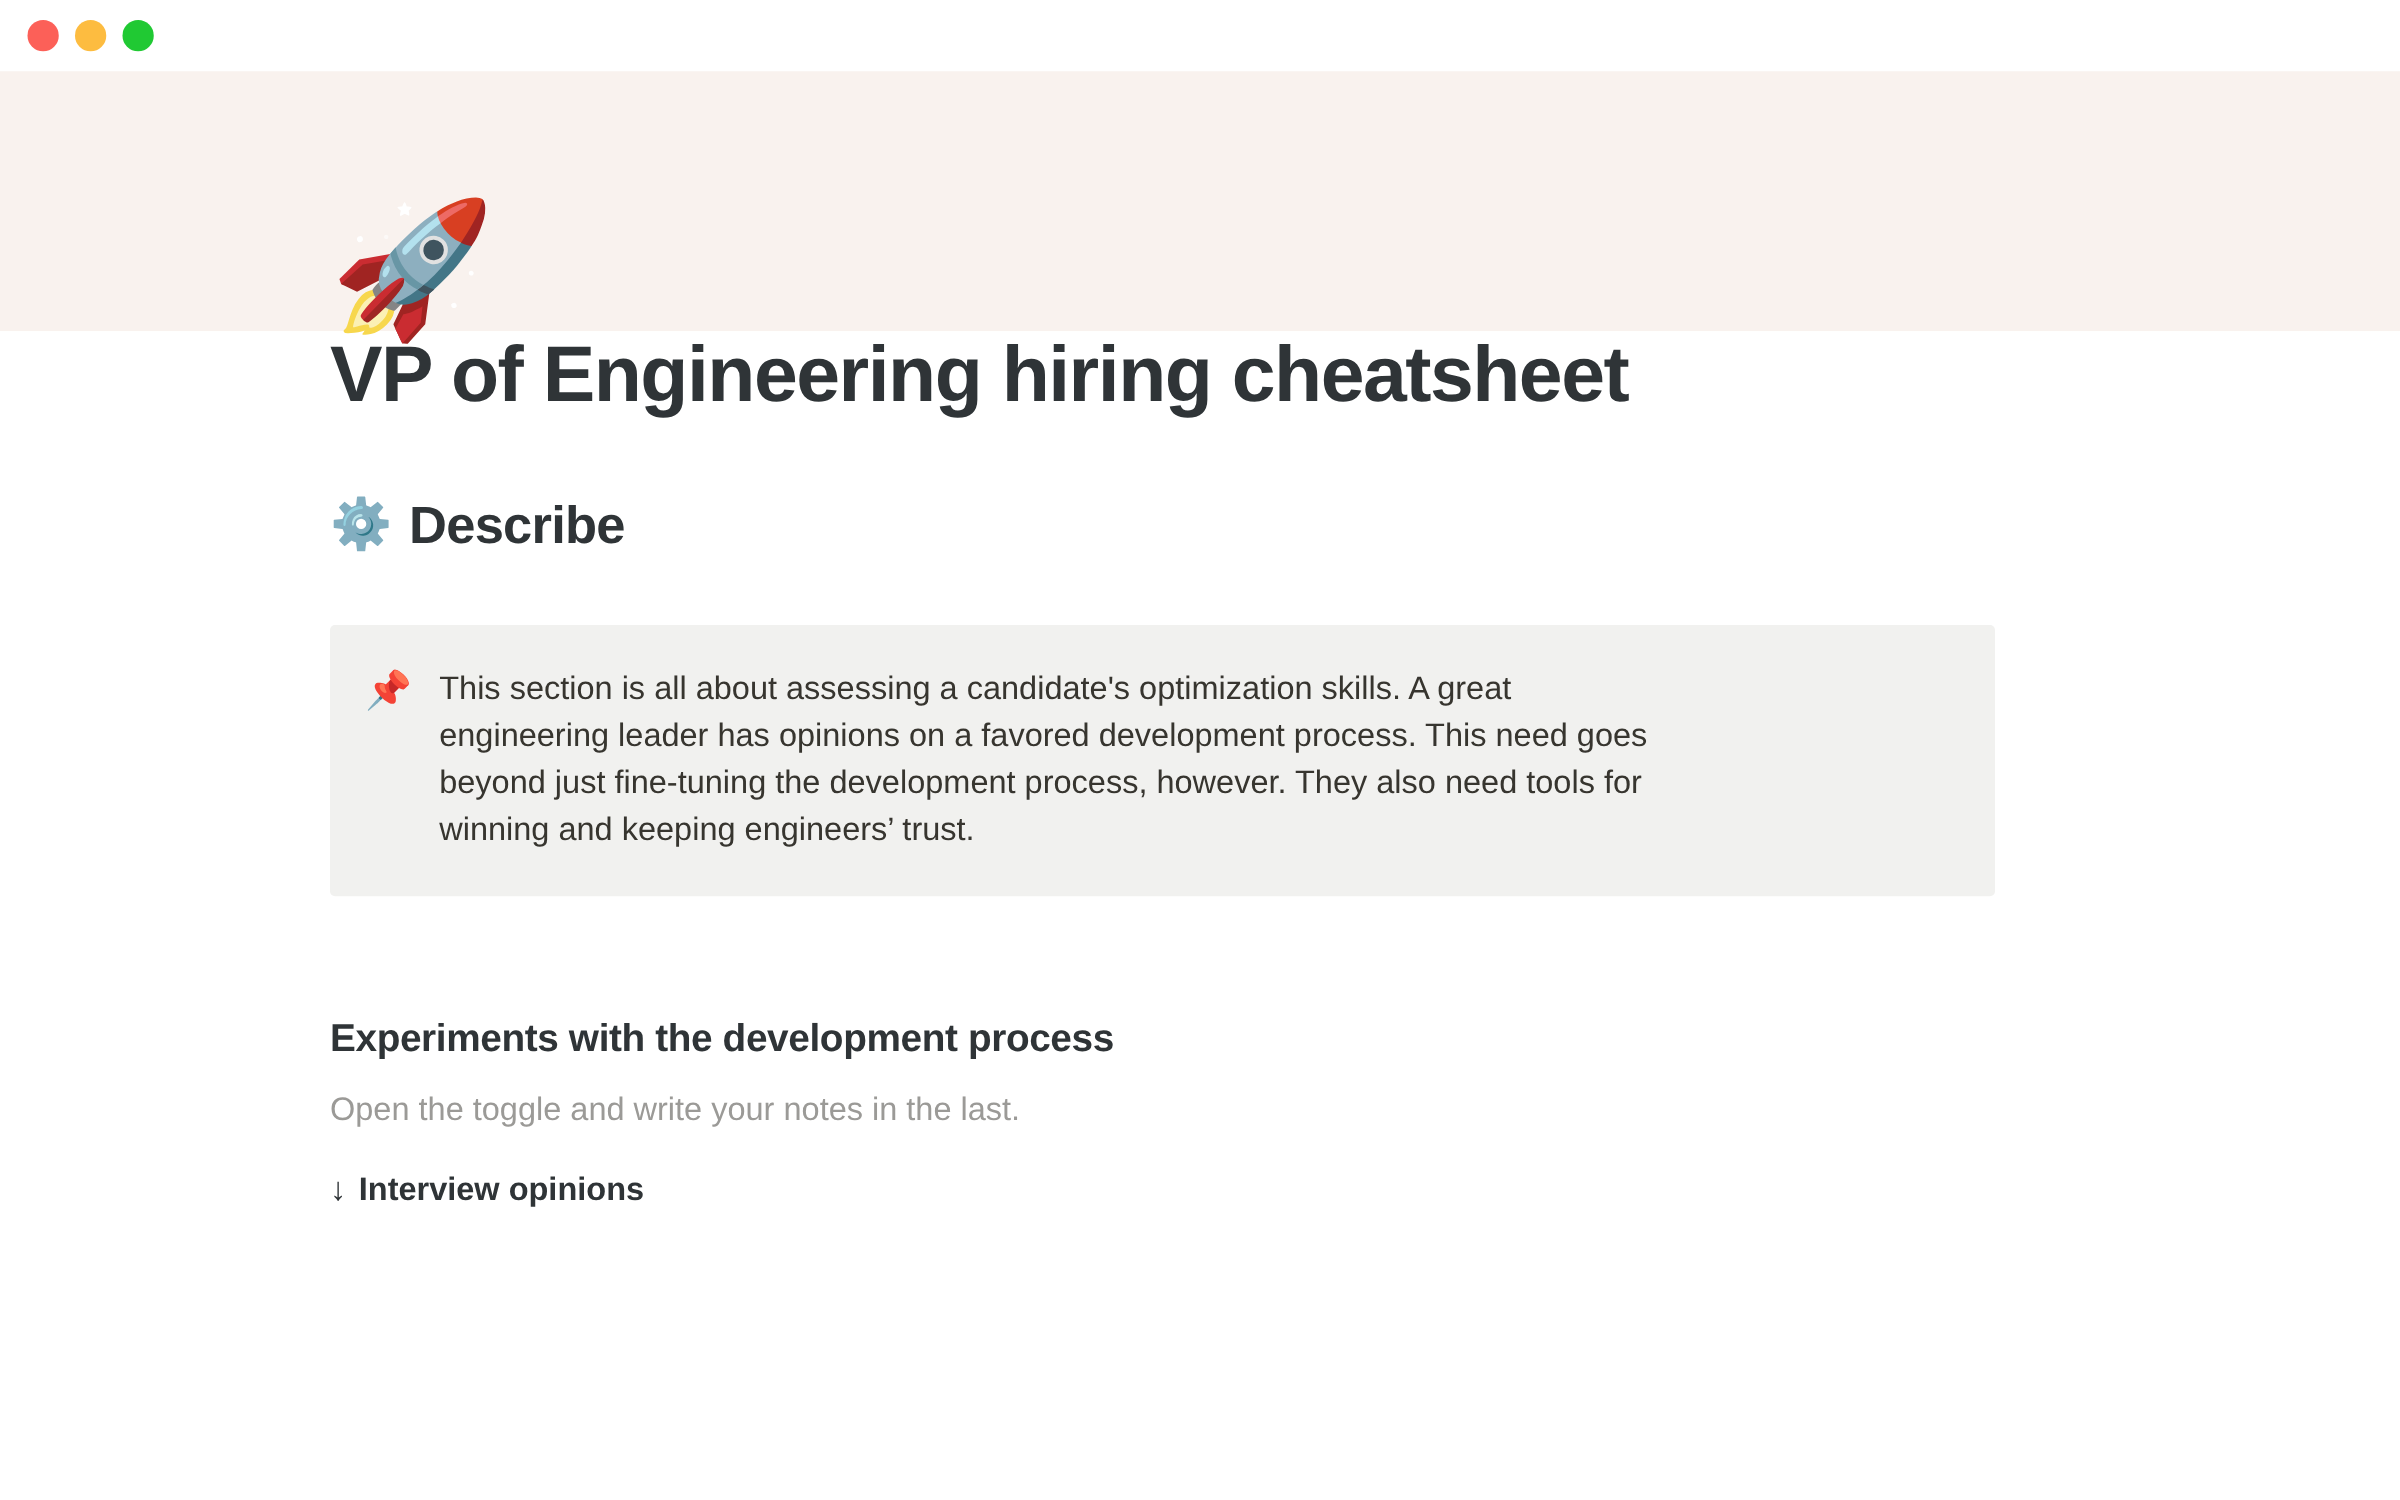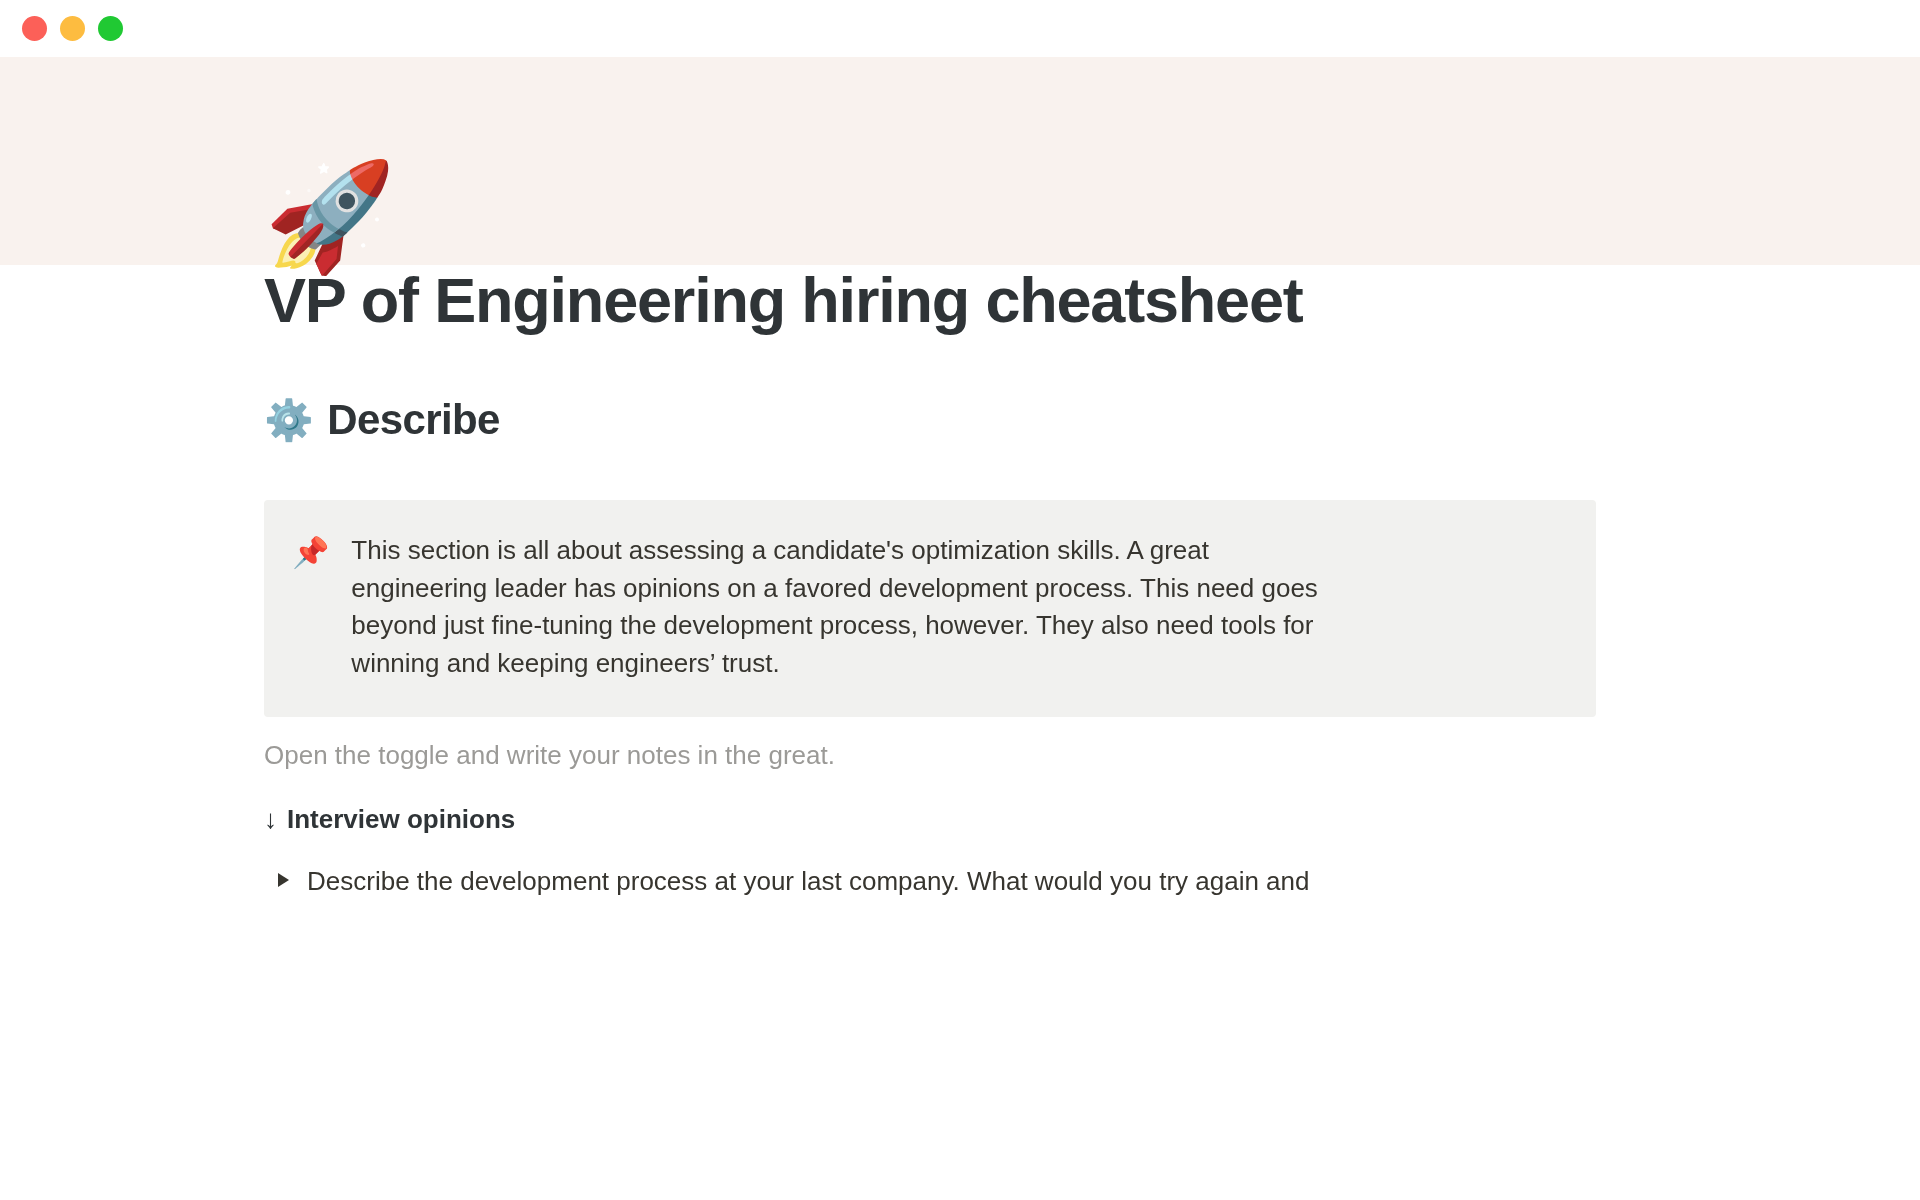--- a/index.html
+++ b/index.html
@@ -212,28 +212,25 @@
         <span>Describe</span>
       </h2>
 
       <div class="callout">
         <span class="callout-icon">📌</span>
         <div class="callout-text">
           <b>This section is all about assessing a candidate's optimization skills.</b><span> A great engineering leader has opinions on a favored development process. This need goes beyond just fine-tuning the development process, however. They also need tools for winning and keeping engineers’ trust.</span>
         </div>
       </div>
 
-
-      <p class="subtle-text">Open the toggle and write your notes in the great.</p>
+      <h3 class="heading-3">Experiments with the development process</h3>
+
+      <p class="subtle-text">Open the toggle and write your notes in the last.</p>
 
       <div class="toggle-heading">
         <span class="toggle-arrow-down">↓</span>
         <span>Interview opinions</span>
       </div>
 
-      <div class="toggle-item">
-        <span class="toggle-caret"></span>
-        <span class="toggle-item-text">Describe the development process at your last company. What would you try again and</span>
-      </div>
 
     </div>
   </div>
 </div>
 
 </body></html>

